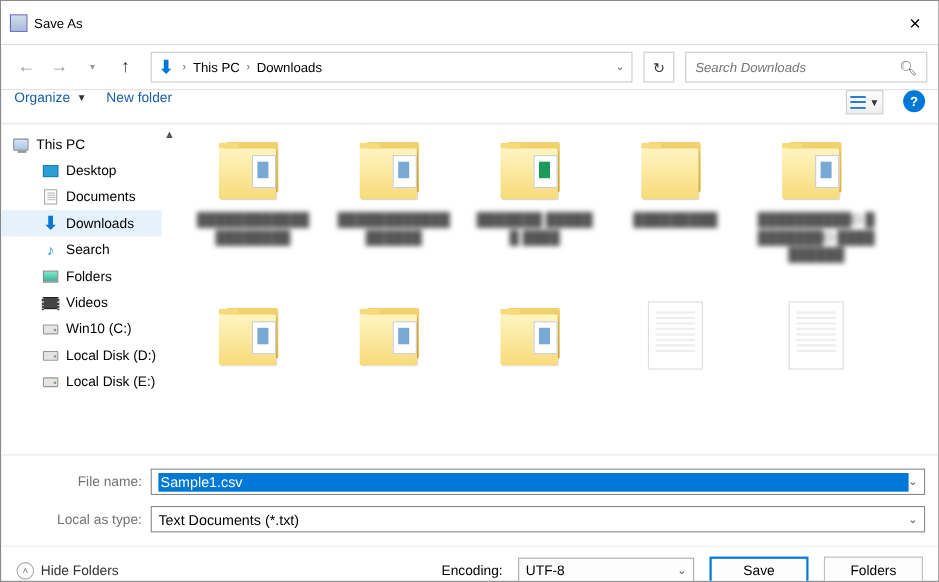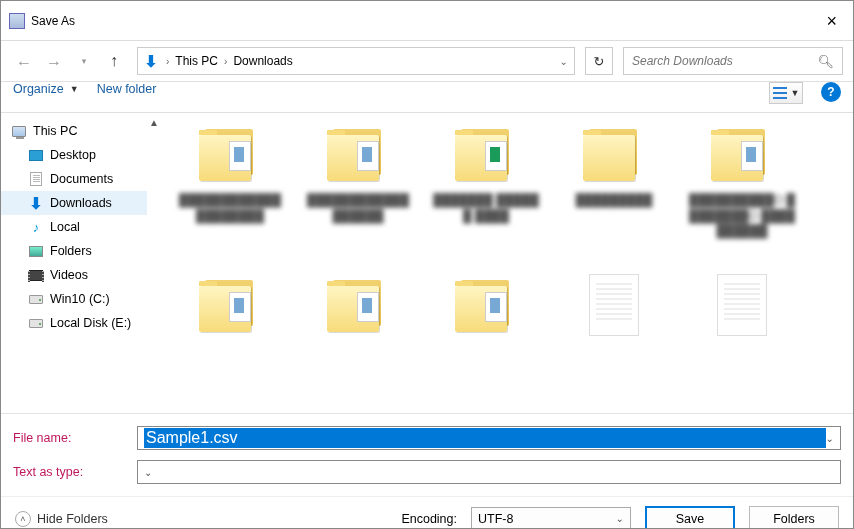--- a/index.html
+++ b/index.html
@@ -24,21 +24,21 @@
   .toolbar .tbtn { font-size: 12.5px; color: #1a5ea3; cursor: pointer; display: flex; align-items: center; gap: 4px; }
   .toolbar .spacer { flex: 1; }
   .toolbar .viewbtn { width: 34px; height: 22px; border: 1px solid #ccc; background: linear-gradient(#fefefe,#eee); display:flex;align-items:center;justify-content:center; position: relative; }
   .toolbar .viewbtn .vg { width:14px; height:12px; background: repeating-linear-gradient(#2a7dd4 0 2px, transparent 2px 5px); }
   .toolbar .help { width: 20px; height: 20px; border-radius: 50%; background: #0078d7; color: #fff; display: flex; align-items: center; justify-content: center; font-size: 12px; font-weight: bold; cursor: pointer; }
   .mainarea { display: flex; height: 300px; }
   .sidebar-wrap { width: 160px; display:flex; }
   .sidebar { flex:1; padding: 6px 0; overflow: hidden; }
   .scroll-gutter { width: 14px; display:flex; flex-direction:column; align-items:center; padding-top:4px; color:#555; font-size:10px;}
   .treeitem { display: flex; align-items: center; height: 24px; padding-left: 10px; font-size: 12.5px; cursor: pointer; gap: 6px; }
-  .treeitem.sub { padding-left: 27px; align-items: center; }
+  .treeitem.sub { padding-left: 37px; align-items: center; }
   .treeitem.selected { background: #e5f1fb; }
   .treeitem .ticon { width: 16px; height: 16px; display:flex;align-items:center;justify-content:center; font-size:13px;}
   .ic-pc { border:1px solid #888; background:linear-gradient(#d3e4f5,#a9c7e8); width:14px; height:11px; border-radius:1px; position:relative;}
   .ic-pc::after{content:"";position:absolute;bottom:-3px;left:3px;width:8px;height:2px;background:#999;}
   .ic-desk { width:14px;height:11px;background:#2a9fd6;border:1px solid #1a7eb3;}
   .ic-doc { width:12px;height:14px;border:1px solid #aaa;background:#fff;position:relative;}
   .ic-doc::after{content:"";position:absolute;top:2px;left:2px;width:7px;height:1px;background:#bbb;box-shadow:0 2px #bbb,0 4px #bbb,0 6px #bbb;}
   .ic-dl { color:#0078d7; font-size:16px; font-weight:bold;}
   .ic-music { color:#0099e0; font-size:14px;}
   .ic-pic { width:14px;height:11px;background:linear-gradient(#7ec,#4a9);border:1px solid #888;}
@@ -55,23 +55,23 @@
   .foldericon .front { position:absolute; left:4px; top:12px; width:52px; height:46px; background: linear-gradient(#fff5c2,#f7db7a); border-radius: 2px; box-shadow: 1px 1px 0 rgba(0,0,0,0.15); }
   .foldericon .front::before{content:"";position:absolute;top:-5px;left:0;width:18px;height:5px;background:#f7db7a;border-radius:1px 1px 0 0;}
   .foldericon.withpic .pic { position:absolute; right:14px; top:18px; width:22px; height:30px; background:#fff; border:1px solid #ccc; }
   .foldericon.withpic .pic.green::after{content:"";position:absolute;top:5px;left:4px;width:10px;height:15px;background:#1a9b5a;}
   .foldericon.withpic .pic.blue::after{content:"";position:absolute;top:5px;left:4px;width:10px;height:15px;background:#78a8d4;}
   .fileicon { width:50px; height:62px; background:#fff; border:1px solid #ddd; position:relative; }
   .fileicon::after{content:"";position:absolute;top:8px;left:6px;width:36px;height:2px;background:#eee;box-shadow:0 5px #eee,0 10px #eee,0 15px #eee,0 20px #eee,0 25px #eee,0 30px #eee,0 35px #eee;}
   .itemname { font-size:12px; text-align:center; color:#555; filter: blur(2.5px); line-height:1.3; max-width:110px; word-break:break-all;}
   .bottomform { border-top: 1px solid #e4e4e4; padding: 10px 12px 4px; }
   .formrow { display: flex; align-items: center; height: 28px; margin-bottom: 6px; }
-  .formrow label { width: 124px; padding-right: 8px; font-size: 12.5px; color: #be185d; }
+  .formrow label { width: 124px; text-align: right; padding-right: 8px; font-size: 12.5px; color: #737373; }
   .formrow .combo { flex: 1; height: 24px; border: 1px solid #888; display: flex; align-items: center; padding: 0 6px; background: #fff; position: relative; }
-  .formrow .combo .val { flex: 1; font-size: 16px; }
+  .formrow .combo .val { flex: 1; font-size: 13px; }
   .formrow .combo .val.selected { background: #0078d7; color: #fff; padding: 1px 2px; }
   .formrow .combo .dd { color: #555; font-size: 10px; }
   .actionbar { display: flex; align-items: center; height: 44px; padding: 0 14px; gap: 14px; border-top:1px solid #eee;}
   .hidefolders { display: flex; align-items: center; gap: 6px; font-size: 12.5px; cursor: pointer; color:#333;}
   .hidefolders .chev { width:16px;height:16px;border:1px solid #aaa;border-radius:50%;display:flex;align-items:center;justify-content:center;font-size:9px;color:#666;}
   .actionbar .spacer { flex: 1; }
   .actionbar .enclabel { font-size: 12.5px; }
   .actionbar .encsel { width: 160px; height: 24px; border: 1px solid #aaa; display: flex; align-items: center; padding: 0 6px; font-size: 12.5px; background: #fdfdfd;}
   .actionbar .encsel .dd { margin-left:auto;font-size:10px;color:#555;}
   .actionbar button { width: 90px; height: 26px; font-size: 12.5px; background: #fdfdfd; border: 1px solid #bbb; cursor: pointer; }
@@ -146,39 +146,45 @@
           <span>Documents</span>
         </div>
       <div class="treeitem sub selected">
           <span class="ticon">
             <span class="ic-dl">⬇</span>
           </span>
           <span>Downloads</span>
         </div>
       <div class="treeitem sub">
           <span class="ticon ic-music">♪</span>
-          <span>Local</span>
+          <span>Search</span>
         </div>
       <div class="treeitem sub">
           <span class="ticon">
             <span class="ic-pic"></span>
           </span>
           <span>Folders</span>
         </div>
       <div class="treeitem sub">
           <span class="ticon">
             <span class="ic-vid"></span>
           </span>
           <span>Videos</span>
         </div>
       <div class="treeitem sub">
           <span class="ticon">
             <span class="ic-drive"></span>
           </span>
           <span>Win10 (C:)</span>
+        </div>
+      <div class="treeitem sub">
+          <span class="ticon">
+            <span class="ic-drive"></span>
+          </span>
+          <span>Local Disk (D:)</span>
         </div>
       <div class="treeitem sub">
           <span class="ticon">
             <span class="ic-drive"></span>
           </span>
           <span>Local Disk (E:)</span>
         </div>
     </div>
     <div class="scroll-gutter">▲</div>
   </div>
@@ -261,22 +267,23 @@
 
 <div class="bottomform">
   <div class="formrow">
     <label>File name:</label>
     <div class="combo">
       <span class="val selected">Sample1.csv</span>
       <span class="dd">⌄</span>
     </div>
   </div>
   <div class="formrow">
-    <label>Text as type:</label>
+    <label>Local as type:</label>
     <div class="combo">
+      <span class="val">Text Documents (*.txt)</span>
       <span class="dd">⌄</span>
     </div>
   </div>
 </div>
 
 <div class="actionbar">
   <div class="hidefolders">
     <span class="chev">˄</span>
     <span>Hide Folders</span>
   </div>

